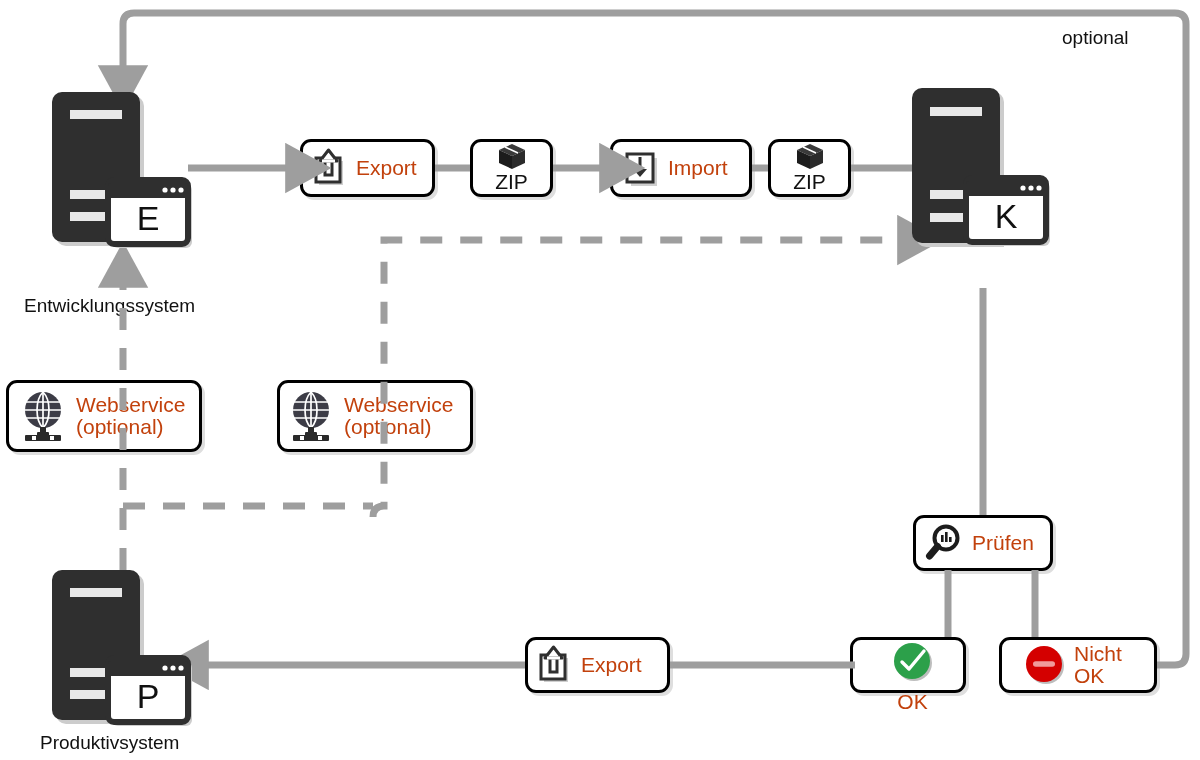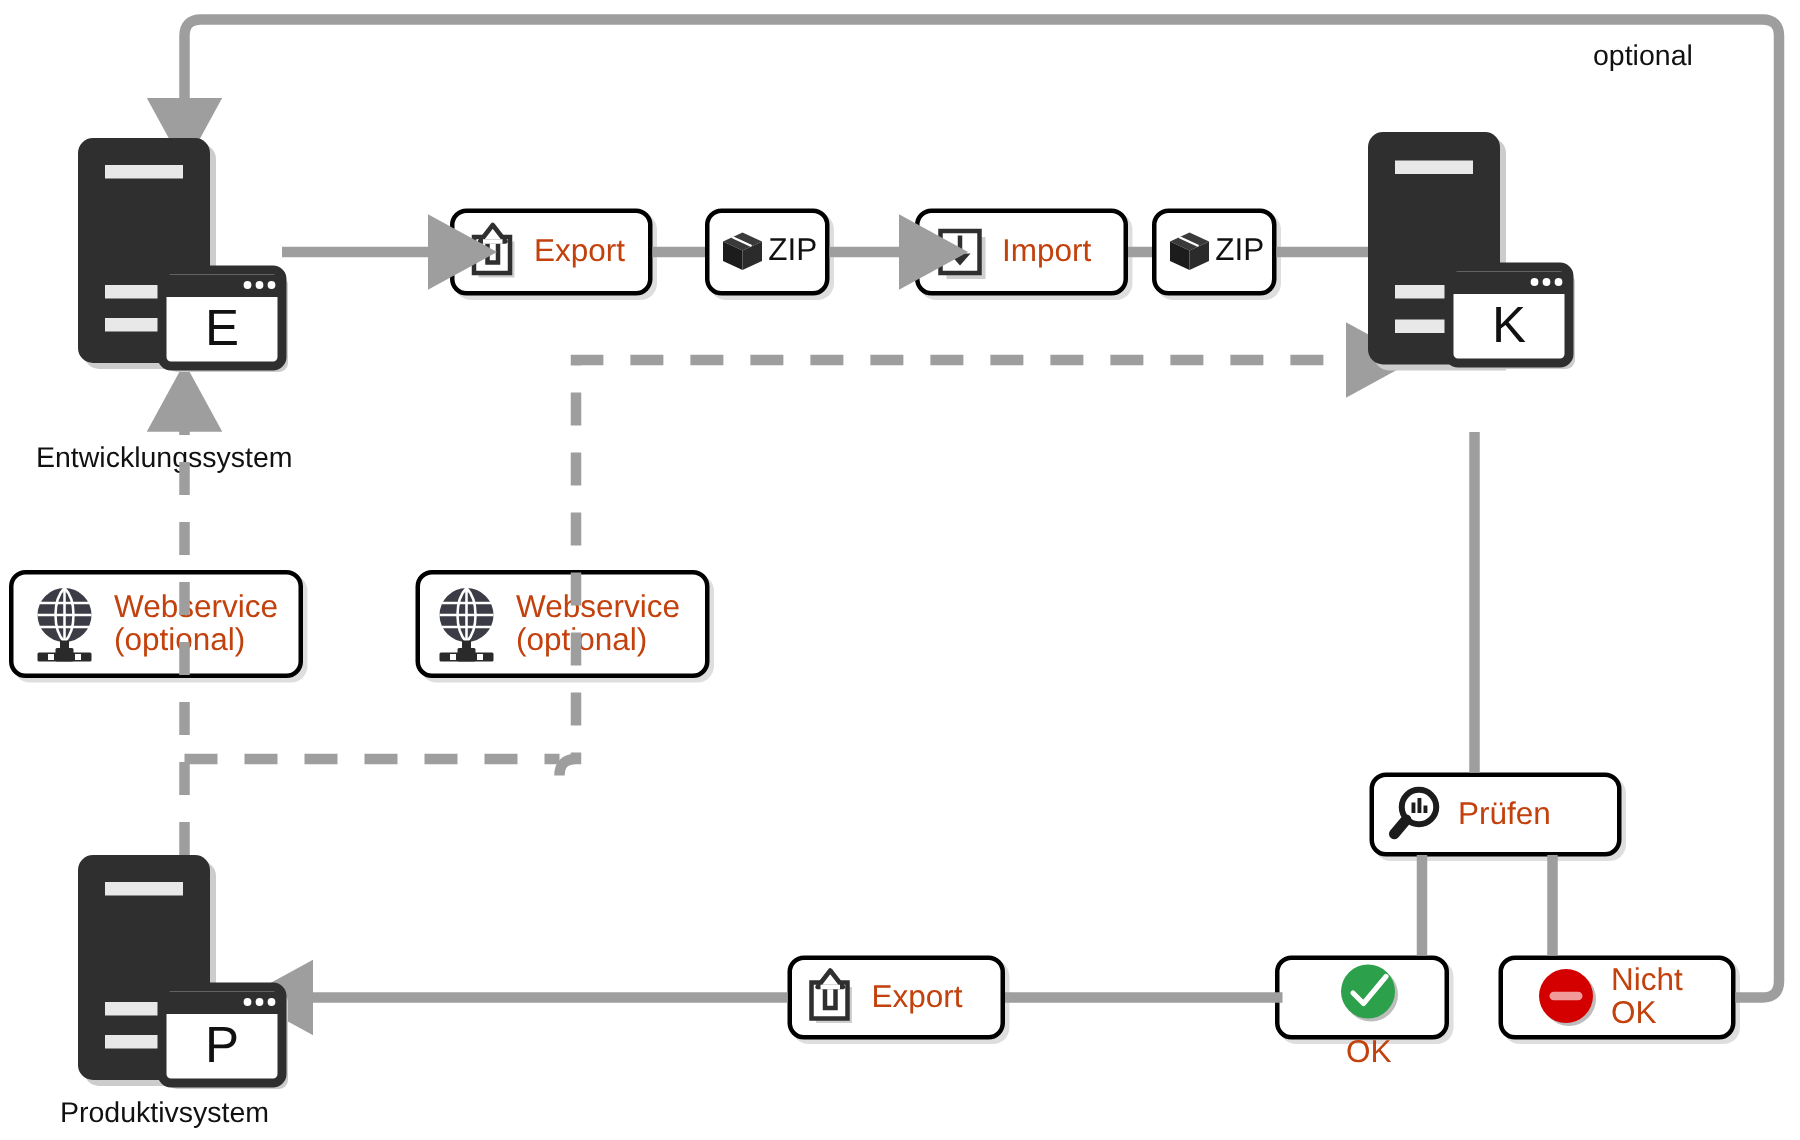--- a/index.html
+++ b/index.html
@@ -53,21 +53,21 @@
     font-size: 19px;
     color: #111111;
     white-space: nowrap;
   }
   .edgelabel {
     position: absolute;
     font-size: 19px;
     color: #111111;
     white-space: nowrap;
   }
-  .zipstack { display:flex; align-items:center; justify-content:center; width:100%; }
+  .zipstack { display:flex; flex-direction:column; align-items:center; justify-content:center; width:100%; }
   .zipstack .zl { font-size: 21px; color:#111; margin-top:-2px; }
 </style>
 </head>
 <body>
 
 <div id="canvas">
 
   <svg class="layer" id="edges" viewBox="0 0 1200 760">
     <defs>
       <marker id="arrowR" markerWidth="10" markerHeight="10" refX="0.4" refY="3.6" orient="auto" markerUnits="strokeWidth">
@@ -244,21 +244,21 @@
       <rect x="24" y="39" width="6" height="9" fill="#2a2a2a"></rect>
       <rect x="9" y="47" width="36" height="6" rx="1" fill="#2a2a2a"></rect>
       <rect x="21" y="44" width="12" height="9" rx="1" fill="#2a2a2a"></rect>
       <rect x="16" y="48" width="4" height="4" fill="#ffffff"></rect>
       <rect x="34" y="48" width="4" height="4" fill="#ffffff"></rect>
     </svg>
     <span class="lbl">Webservice
 (optional)</span>
   </div>
 
-  <div class="pbox" style="left:913px; top:515px; width:168px; height:56px; padding-left:9px; gap:7px;">
+  <div class="pbox" style="left:913px; top:515px; width:140px; height:56px; padding-left:9px; gap:7px;">
     <svg class="ico" width="40" height="40" viewBox="0 0 40 40">
       <circle cx="21" cy="15" r="11.5" fill="#ffffff" stroke="#1c1c1c" stroke-width="4"></circle>
       <rect x="16" y="12" width="2.6" height="7" fill="#1c1c1c"></rect>
       <rect x="20" y="9" width="2.6" height="10" fill="#1c1c1c"></rect>
       <rect x="24" y="14" width="2.6" height="5" fill="#1c1c1c"></rect>
       <path d="M12.5,23.5 L4.5,33" stroke="#1c1c1c" stroke-width="7" stroke-linecap="round"></path>
     </svg>
     <span class="lbl">Prüfen</span>
   </div>
 

